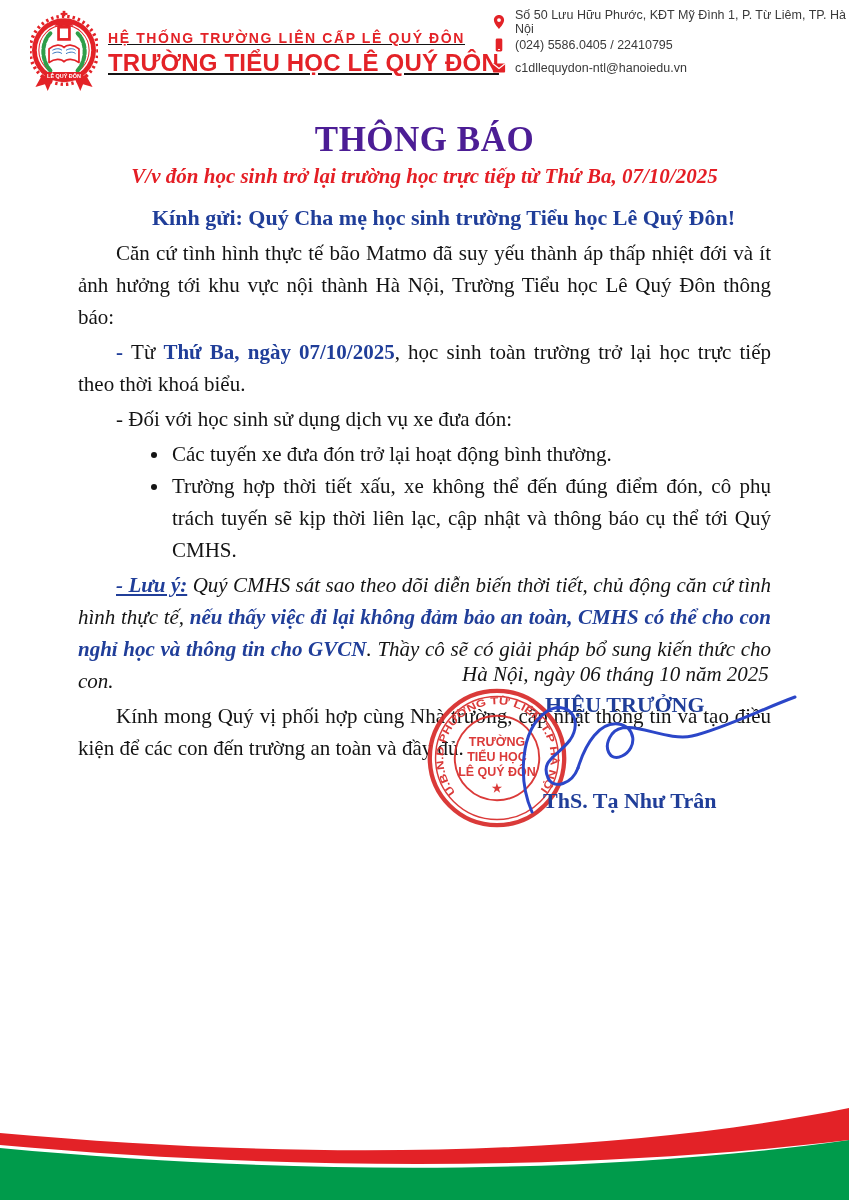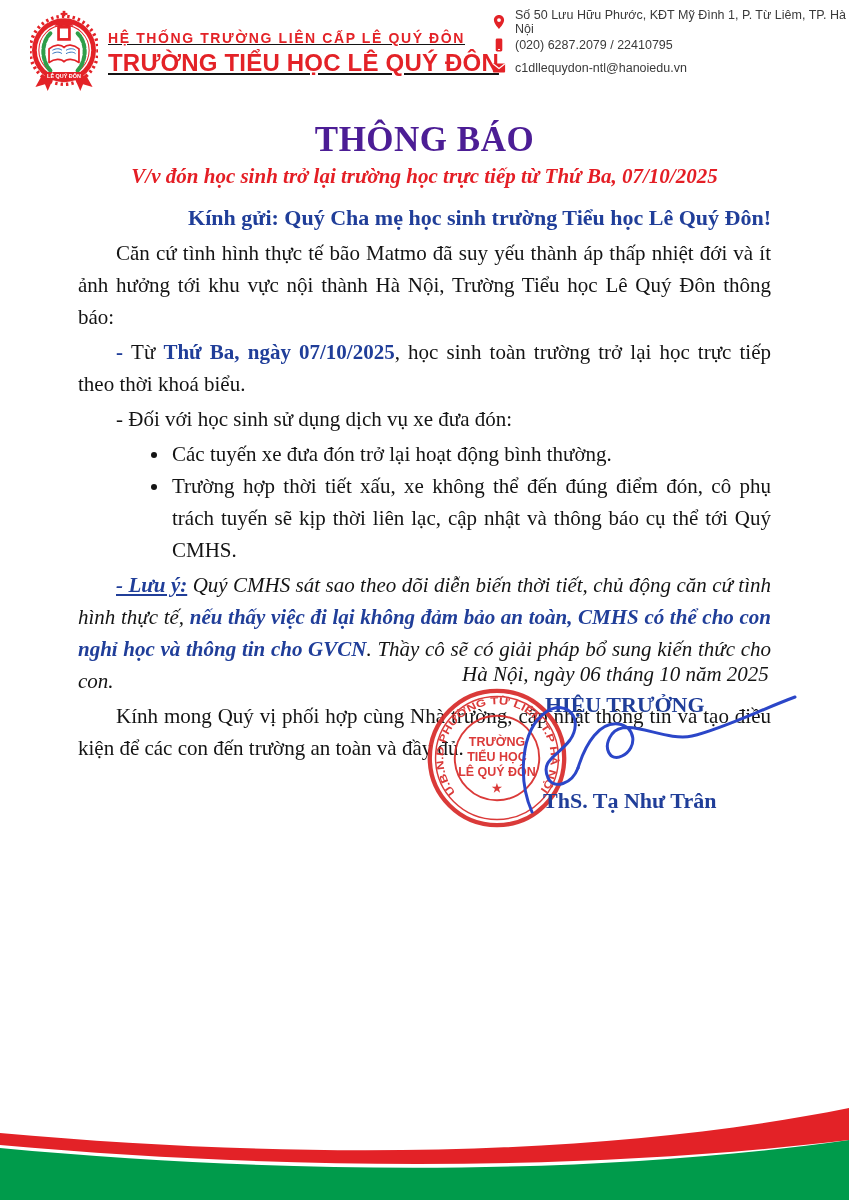--- a/index.html
+++ b/index.html
@@ -23,21 +23,21 @@
     color:#4c1d95; font-weight:700; font-size:35px; letter-spacing:.5px;}
   .doc-subject{position:absolute; top:164px; left:0; width:100%; text-align:center;
     color:#e41e25; font-weight:700; font-style:italic; font-size:21px;}
   
   .body{position:absolute; top:202px; left:78px; width:693px;
     font-size:21px; line-height:32px; text-align:justify;}
   .body p{margin:0 0 3px 0;}
   .indent{text-indent:38px;}
   .blue{color:#203e99;}
   .bold{font-weight:700;}
-  .greeting{color:#203e99; font-weight:700; font-size:22px; text-align:right;}
+  .greeting{color:#203e99; font-weight:700; font-size:22px; text-align:center;}
   ul.bus-list{margin:0 0 3px 0; padding-left:92px;}
   ul.bus-list li{padding-left:2px; margin:0;}
   .note{font-style:italic;}
   .note .note-label{color:#203e99; font-weight:700; text-decoration:underline;}
   .note .note-strong{color:#203e99; font-weight:700;}
   .thanks{color:#203e99; font-weight:700; font-size:22px; text-align:left;}
   
   .place-date{position:absolute; top:662px; left:462px; font-style:italic; font-size:21px; white-space:nowrap;}
   .role{position:absolute; top:692px; left:545px; color:#203e99; font-weight:700; font-size:22px; white-space:nowrap;}
   .stamp{position:absolute; top:686px; left:425px; width:144px; height:144px; opacity:.95;}
@@ -83,21 +83,21 @@
       <svg class="cicon" viewBox="0 0 13 14" aria-hidden="true">
         <path d="M6.5 0C3.6 0 1.4 2.2 1.4 5.1c0 3.8 5.1 8.9 5.1 8.9s5.1-5.1 5.1-8.9C11.6 2.2 9.4 0 6.5 0zm0 7A1.9 1.9 0 1 1 6.5 3.2 1.9 1.9 0 0 1 6.5 7z" fill="#e32227"></path>
       </svg>
       <span>Số 50 Lưu Hữu Phước, KĐT Mỹ Đình 1, P. Từ Liêm, TP. Hà Nội</span>
     </div>
     <div class="contact-row">
       <svg class="cicon" viewBox="0 0 13 14" aria-hidden="true">
         <rect x="3.2" y="0.6" width="6.6" height="12.8" rx="1.4" fill="#e32227"></rect>
         <rect x="5.4" y="11.1" width="2.2" height="1" rx="0.5" fill="#ffffff"></rect>
       </svg>
-      <span>(020) 6287.2079 / 22410795</span>
+      <span>(024) 5586.0405 / 22410795</span>
     </div>
     <div class="contact-row">
       <svg class="cicon" viewBox="0 0 13 14" aria-hidden="true">
         <rect x="0.4" y="2.5" width="12.2" height="9" rx="1" fill="#e32227"></rect>
         <path d="M0.8 3l5.7 4.4L12.2 3" fill="none" stroke="#ffffff" stroke-width="1.2"></path>
       </svg>
       <span>c1dllequydon-ntl@hanoiedu.vn</span>
     </div>
   </div>
 

